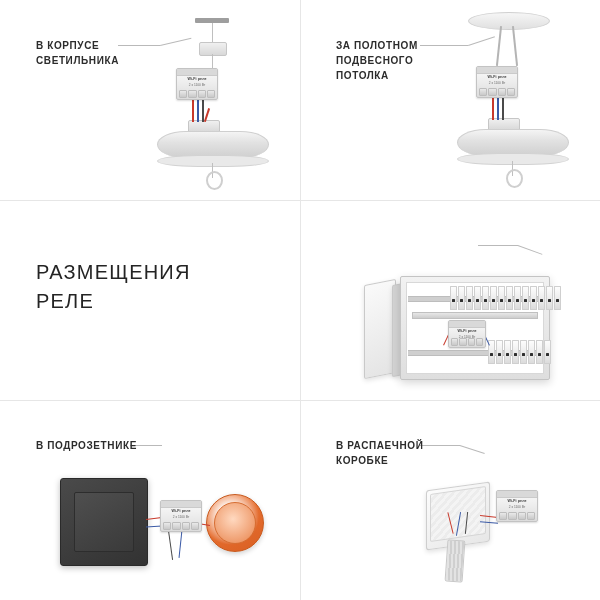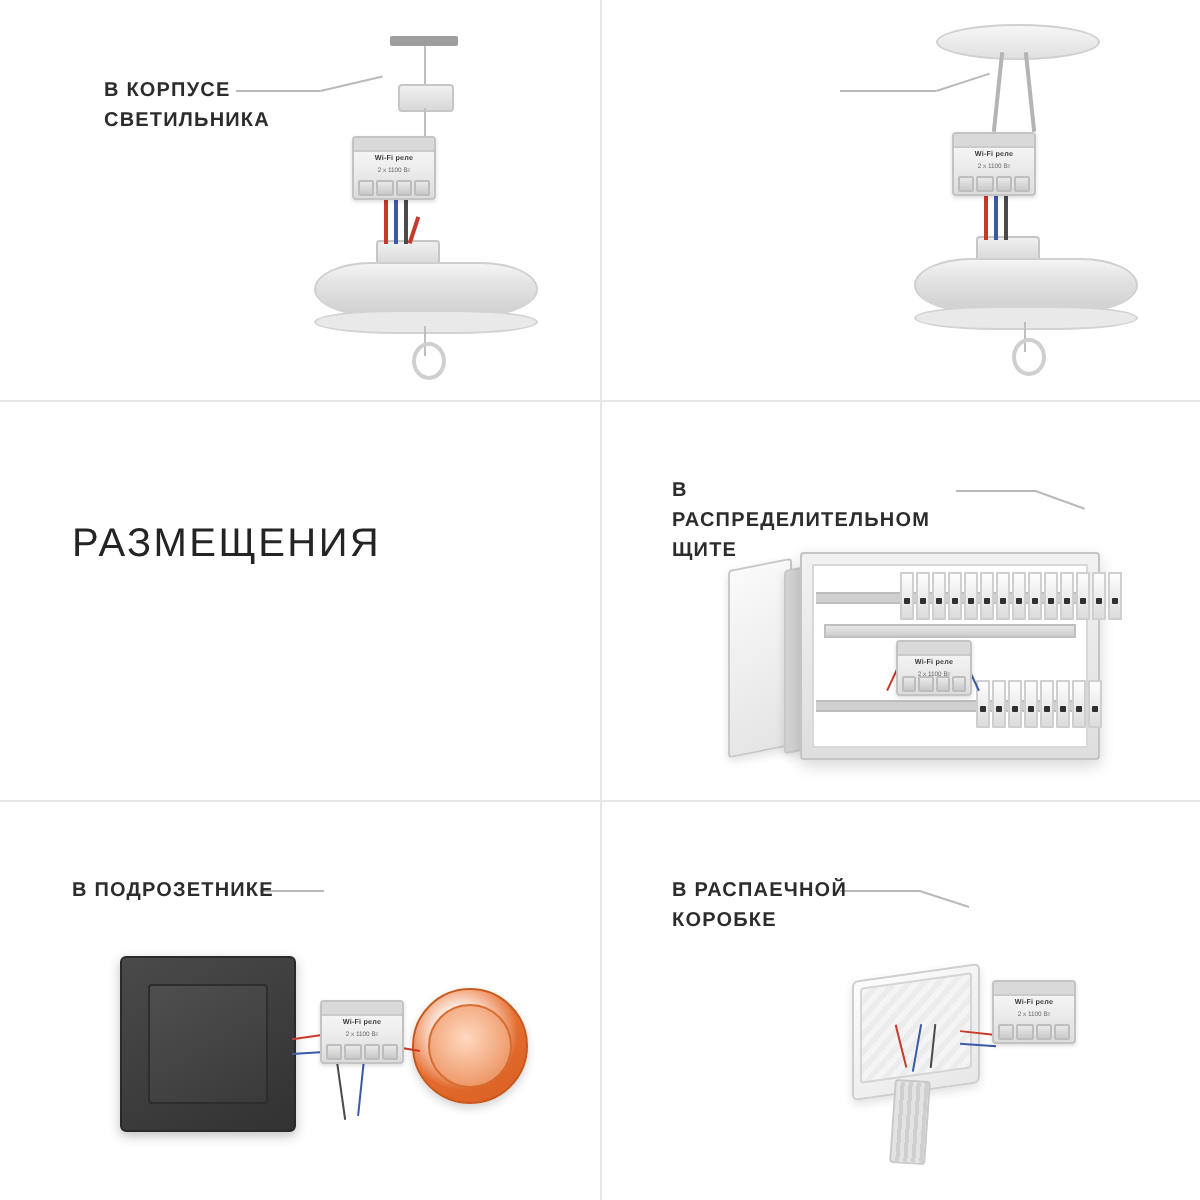--- a/index.html
+++ b/index.html
@@ -53,21 +53,21 @@
     position: absolute;
     font-size: 10px;
     line-height: 15px;
     letter-spacing: 0.6px;
     color: #2c2c2c;
     font-weight: 700;
     text-transform: uppercase;
     max-width: 130px;
     z-index: 5;
   }
-  .c1-cap { left: 52px; top: 38px; }
+  .c1-cap { left: 36px; top: 38px; }
   .c2-cap { left: 36px; top: 38px; }
   .c4-cap { left: 36px; top: 38px; }
   .c5-cap { left: 36px; top: 38px; }
   .c6-cap { left: 36px; top: 38px; }
 
   .leader {
     position: absolute;
     border-top: 1px solid #b9b9b9;
     z-index: 4;
   }
@@ -346,20 +346,25 @@
       <div class="wire w-red" style="left:206px; top:108px; width:1.5px; height:14px; transform:rotate(18deg);"></div>
 
       <div class="canopy" style="left:157px; top:131px;"></div>
       <div class="canopy-base" style="left:157px; top:155px;"></div>
       <div class="rodline" style="left:212px; top:163px; height:15px;"></div>
       <div class="hook" style="left:206px; top:171px;"></div>
     </div>
 
     <div class="cell">
 
+      <div class="caption c2-cap">
+        <div>ЗА ПОЛОТНОМ</div>
+        <div>ПОДВЕСНОГО</div>
+        <div>ПОТОЛКА</div>
+      </div>
       <div class="leader" style="left:120px; top:45px; width:48px;"></div>
       <div class="leader-diag" style="left:168px; top:45px; width:28px; transform:rotate(-18deg);"></div>
 
       <div class="disc" style="left:168px; top:12px; width:80px; height:16px;"></div>
 
       <div class="wire w-gray" style="left:198px; top:26px; width:1.5px; height:40px; transform:rotate(6deg);"></div>
       <div class="wire w-gray" style="left:214px; top:26px; width:1.5px; height:40px; transform:rotate(-6deg);"></div>
 
       <div class="relay" style="left:176px; top:66px;">
         <div class="rl-top"></div>
@@ -380,29 +385,26 @@
 
       <div class="canopy" style="left:157px; top:129px;"></div>
       <div class="canopy-base" style="left:157px; top:153px;"></div>
       <div class="rodline" style="left:212px; top:161px; height:15px;"></div>
       <div class="hook" style="left:206px; top:169px;"></div>
     </div>
 
     <div class="cell">
       <div class="title-block">
         <div>РАЗМЕЩЕНИЯ</div>
+        <div>РЕЛЕ</div>
       </div>
     </div>
 
     <div class="cell">
 
-      <div class="caption c4-cap">
-        <div>В РАСПРЕДЕЛИТЕЛЬНОМ</div>
-        <div>ЩИТЕ</div>
-      </div>
       <div class="leader" style="left:178px; top:45px; width:40px;"></div>
       <div class="leader-diag" style="left:218px; top:45px; width:26px; transform:rotate(20deg);"></div>
 
       <div class="panel-door" style="left:64px; top:82px; width:30px; height:92px; transform: skewY(-11deg);"></div>
       <div class="panel-door" style="left:92px; top:84px; width:10px; height:90px; background:#d3d3d3; transform: skewY(-11deg);"></div>
 
       <div class="panel-body" style="left:100px; top:76px; width:148px; height:102px;"></div>
       <div style="position:absolute; left:106px; top:82px; width:136px; height:90px; background:#ffffff; border:1px solid #d8d8d8;"></div>
 
       <div class="din-rail" style="left:108px; top:96px; width:132px; height:4px;"></div>

